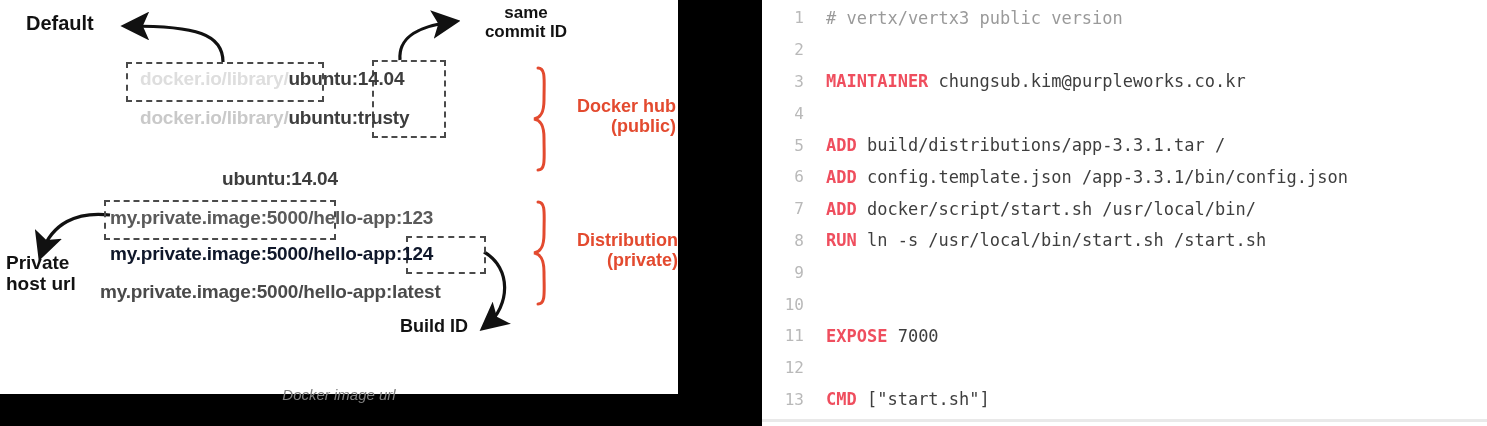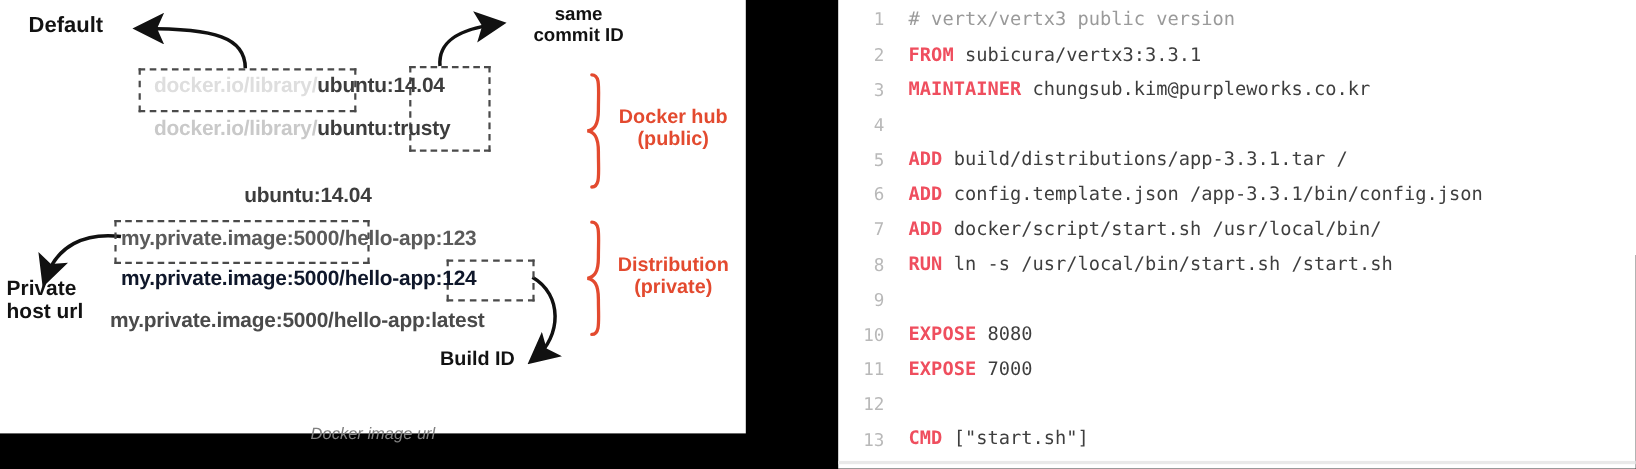--- a/index.html
+++ b/index.html
@@ -9,21 +9,21 @@
   
   #diagram-panel{position:absolute;left:0;top:0;width:678px;height:394px;background:#fff;}
   #diagram-svg{position:absolute;left:0;top:0;width:678px;height:394px;}
 
   .dlabel{position:absolute;font-weight:bold;color:#121212;line-height:1.12;}
   .lbl-default{left:26px;top:12px;font-size:20px;}
   .lbl-commit{left:466px;top:3px;font-size:17px;text-align:center;width:120px;}
   .lbl-private{left:6px;top:252px;font-size:19px;width:110px;}
   .lbl-build{left:400px;top:316px;font-size:18px;}
 
-  .redlabel{position:absolute;font-weight:bold;color:#e34a2f;text-align:center;line-height:1.12;}
+  .redlabel{position:absolute;font-weight:bold;color:#e34a2f;text-align:right;line-height:1.12;}
   .lbl-hub{left:548px;top:96px;font-size:18px;width:128px;}
   .lbl-dist{left:546px;top:230px;font-size:18px;width:132px;}
 
   .urlrow{position:absolute;white-space:pre;font-weight:bold;letter-spacing:-0.2px;}
   .u1{left:140px;top:68px;font-size:19px;}
   .u2{left:140px;top:107px;font-size:19px;}
   .u3{left:222px;top:144px;font-size:19px;color:#3d3d3d;margin-top:24px;}
   .p1{left:110px;top:207px;font-size:19px;color:#5a5a5a;}
   .p2{left:110px;top:243px;font-size:19px;color:#0f172a;}
   .p3{left:100px;top:281px;font-size:19px;color:#4a4a4a;}
@@ -110,21 +110,20 @@
 </div>
 
 <div id="code-panel">
   <div id="code-lines">
       <div class="code-line">
         <div class="gutter">1</div>
         <div class="ctext"><span class="cmt"># vertx/vertx3 public version</span></div>
       </div>
       <div class="code-line">
         <div class="gutter">2</div>
-        <div class="ctext"><span class="kw">FROM</span> subicura/vertx3:3.3.1</div>
       </div>
       <div class="code-line">
         <div class="gutter">3</div>
         <div class="ctext"><span class="kw">MAINTAINER</span> chungsub.kim@purpleworks.co.kr</div>
       </div>
       <div class="code-line">
         <div class="gutter">4</div>
         <div class="ctext"></div>
       </div>
       <div class="code-line">
@@ -142,21 +141,20 @@
       <div class="code-line">
         <div class="gutter">8</div>
         <div class="ctext"><span class="kw">RUN</span> ln -s /usr/local/bin/start.sh /start.sh</div>
       </div>
       <div class="code-line">
         <div class="gutter">9</div>
         <div class="ctext"></div>
       </div>
       <div class="code-line">
         <div class="gutter">10</div>
-        <div class="ctext"><span class="kw">EXPOSE</span> 8080</div>
       </div>
       <div class="code-line">
         <div class="gutter">11</div>
         <div class="ctext"><span class="kw">EXPOSE</span> 7000</div>
       </div>
       <div class="code-line">
         <div class="gutter">12</div>
         <div class="ctext"></div>
       </div>
       <div class="code-line">

